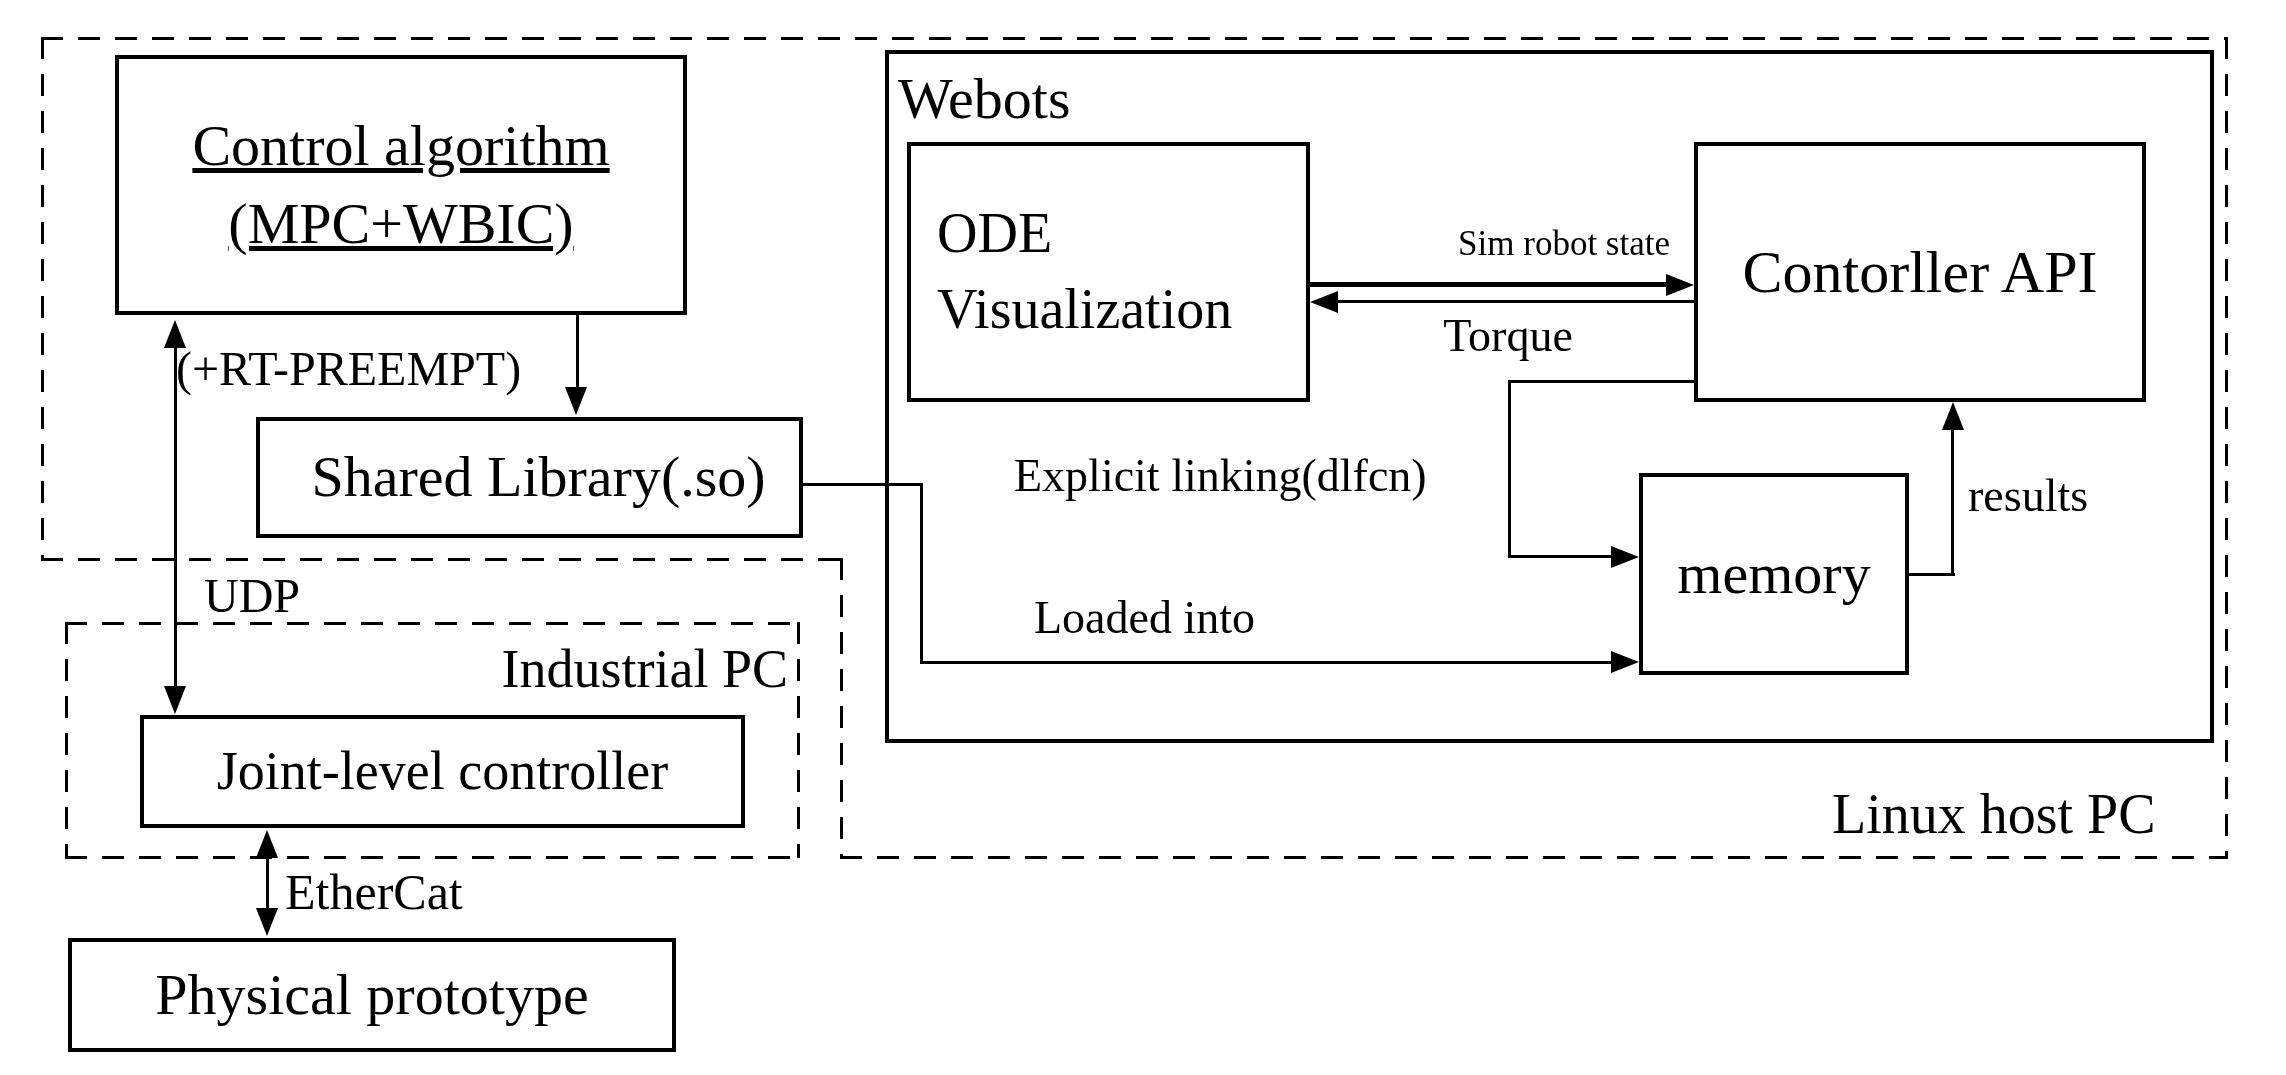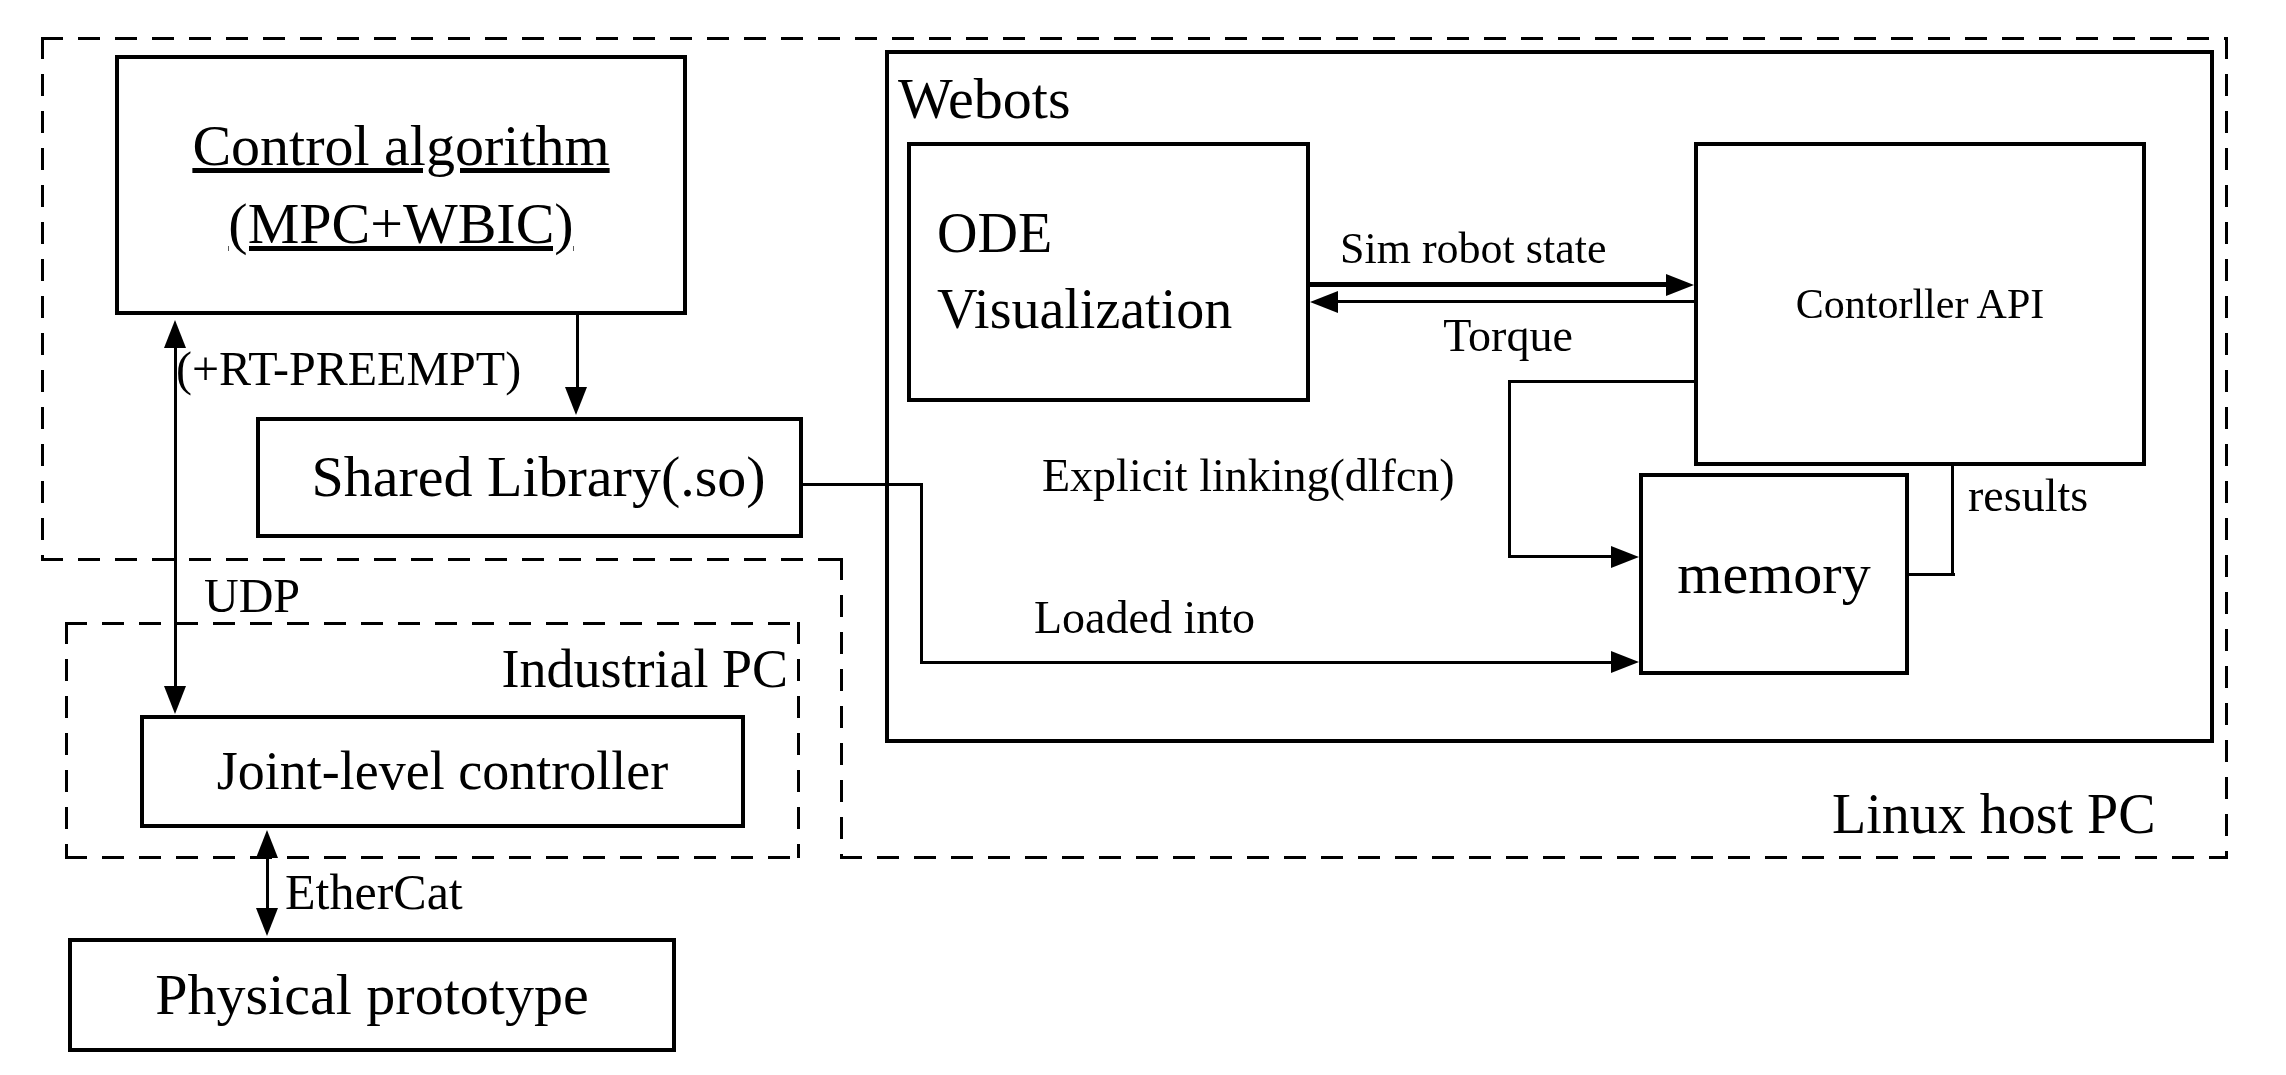--- a/index.html
+++ b/index.html
@@ -97,45 +97,45 @@
 
   <div class="box" style="left:68px; top:938px; width:608px; height:114px; font-size:58px;">
     <div>Physical prototype</div>
   </div>
 
   <div class="box" style="left:907px; top:142px; width:403px; height:260px; font-size:56px; align-items:flex-start; padding-left:26px; text-align:center;">
     <div>ODE</div>
     <div>Visualization</div>
   </div>
 
-  <div class="box" style="left:1694px; top:142px; width:452px; height:324px; font-size:42px;">
+  <div class="box" style="left:1694px; top:142px; width:452px; height:260px; font-size:60px;">
     <div>Contorller API</div>
   </div>
 
   <div class="box" style="left:1639px; top:473px; width:270px; height:202px; font-size:58px;">
     <div>memory</div>
   </div>
 
   <div class="lbl" style="left:898px; top:66px; font-size:58px;">Webots</div>
 
   <div class="lbl" style="left:420px; top:638px; width:368px; text-align:right; font-size:54px;">Industrial PC</div>
 
   <div class="lbl" style="left:1832px; top:782px; font-size:56px;">Linux host PC</div>
 
   <div class="lbl" style="left:176px; top:341px; font-size:48px;">(+RT-PREEMPT)</div>
 
   <div class="lbl" style="left:204px; top:568px; font-size:48px;">UDP</div>
 
   <div class="lbl" style="left:285px; top:864px; font-size:50px;">EtherCat</div>
 
-  <div class="lbl" style="left:1340px; top:224px; width:330px; text-align:left; font-size:44px;">Sim robot state</div>
+  <div class="lbl" style="left:1340px; top:224px; width:330px; text-align:right; font-size:35px;">Sim robot state</div>
 
   <div class="lbl" style="left:1428px; top:310px; width:160px; text-align:center; font-size:46px;">Torque</div>
 
-  <div class="lbl" style="left:1014px; top:450px; font-size:46px;margin-left:28px;">Explicit linking(dlfcn)</div>
+  <div class="lbl" style="left:1014px; top:450px; font-size:46px;">Explicit linking(dlfcn)</div>
 
   <div class="lbl" style="left:1034px; top:592px; font-size:46px;">Loaded into</div>
 
   <div class="lbl" style="left:1968px; top:466px; font-size:46px; line-height:1.3;">
     <div>results</div>
   </div>
 
 </div>
 
 </body></html>

